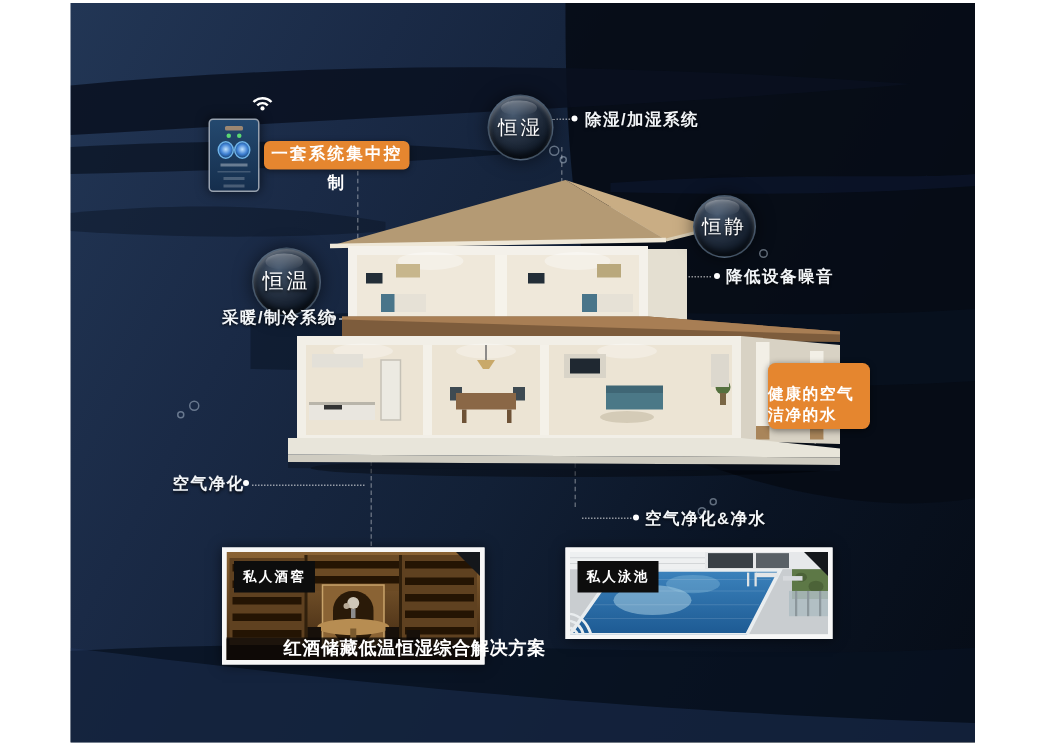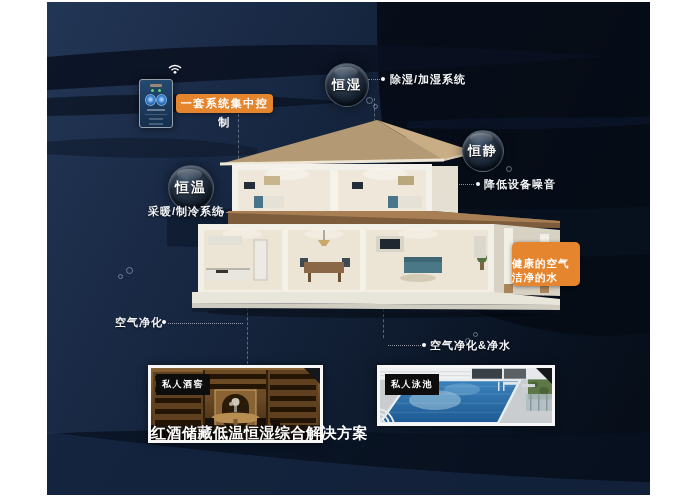--- a/index.html
+++ b/index.html
@@ -4,21 +4,21 @@
 <style>
   html,body{margin:0;padding:0;background:#ffffff;}
   #frame{position:relative;width:700px;height:497px;background:#ffffff;overflow:hidden;
          font-family:"Liberation Sans","DejaVu Sans",sans-serif;}
   #canvas{position:absolute;left:47px;top:2px;width:603px;height:493px;overflow:hidden;
           background:linear-gradient(118deg,#223655 0%,#1a2a46 26%,#122036 52%,#0a1424 74%,#060c16 100%);}
   #bgwaves{position:absolute;left:0;top:0;width:603px;height:493px;}
 
   
   .bubble{position:absolute;border-radius:50%;display:flex;align-items:center;justify-content:center;
-    color:#fff;font-weight:700;font-size:13px;letter-spacing:2px;text-shadow:0 1px 2px rgba(0,0,0,.8);
+    color:#fff;font-weight:400;font-size:13px;letter-spacing:2px;text-shadow:0 1px 2px rgba(0,0,0,.8);
     background:radial-gradient(circle at 38% 30%, #46586e 0%, #273344 38%, #101a28 70%, #0a121d 100%);
     border:1px solid rgba(150,175,200,.38);
     box-shadow:inset 0 2px 3px rgba(255,255,255,.3), inset 0 -3px 5px rgba(0,0,0,.65), 0 0 12px rgba(0,0,0,.55);}
   .bubble::after{content:"";position:absolute;left:18%;top:6%;width:58%;height:26%;border-radius:50%;
     background:linear-gradient(rgba(255,255,255,.30),rgba(255,255,255,0));}
 
   .syslabel{position:absolute;color:#f2f5f8;font-size:11px;font-weight:700;white-space:nowrap;
     letter-spacing:1px;text-shadow:0 1px 2px rgba(0,0,0,.8);}
   .leaddot{position:absolute;width:4px;height:4px;border-radius:50%;background:#fff;}
   .dotline{position:absolute;height:0;border-top:1px dotted rgba(255,255,255,.55);}
@@ -45,22 +45,22 @@
   .p-div{height:1px;background:rgba(255,255,255,.18);margin:3px 2px 0;}
   .p-mini{height:2px;background:rgba(255,255,255,.22);margin:3px 6px 0;}
 
   
   .card{position:absolute;background:#fff;border:3px solid #f7f7f7;box-sizing:border-box;
     box-shadow:0 0 8px rgba(0,0,0,.55);}
   .card-img{position:absolute;left:0;top:0;width:100%;height:100%;}
   .card-tag{position:absolute;top:6px;left:5px;background:#0d0d0d;color:#fff;font-size:9px;font-weight:700;
     padding:4px 6px;letter-spacing:1.5px;white-space:nowrap;}
   .card-caption{position:absolute;left:0;right:0;bottom:0;height:15px;line-height:15px;
-    background:rgba(10,8,6,.78);color:#fff;font-size:15px;font-weight:700;text-align:center;
-    letter-spacing:.5px;white-space:nowrap;}
+    background:rgba(10,8,6,.78);color:#fff;font-size:12px;font-weight:700;text-align:center;
+    letter-spacing:.5px;white-space:nowrap;padding-left:38px;}
   .card-ribbon{position:absolute;top:0;right:0;width:0;height:0;
     border-left:16px solid transparent;border-top:16px solid #14171b;}
 </style>
 </head>
 <body>
 
 <div id="frame">
 <div id="canvas">
 
   <svg id="bgwaves" viewBox="0 0 603 493">

